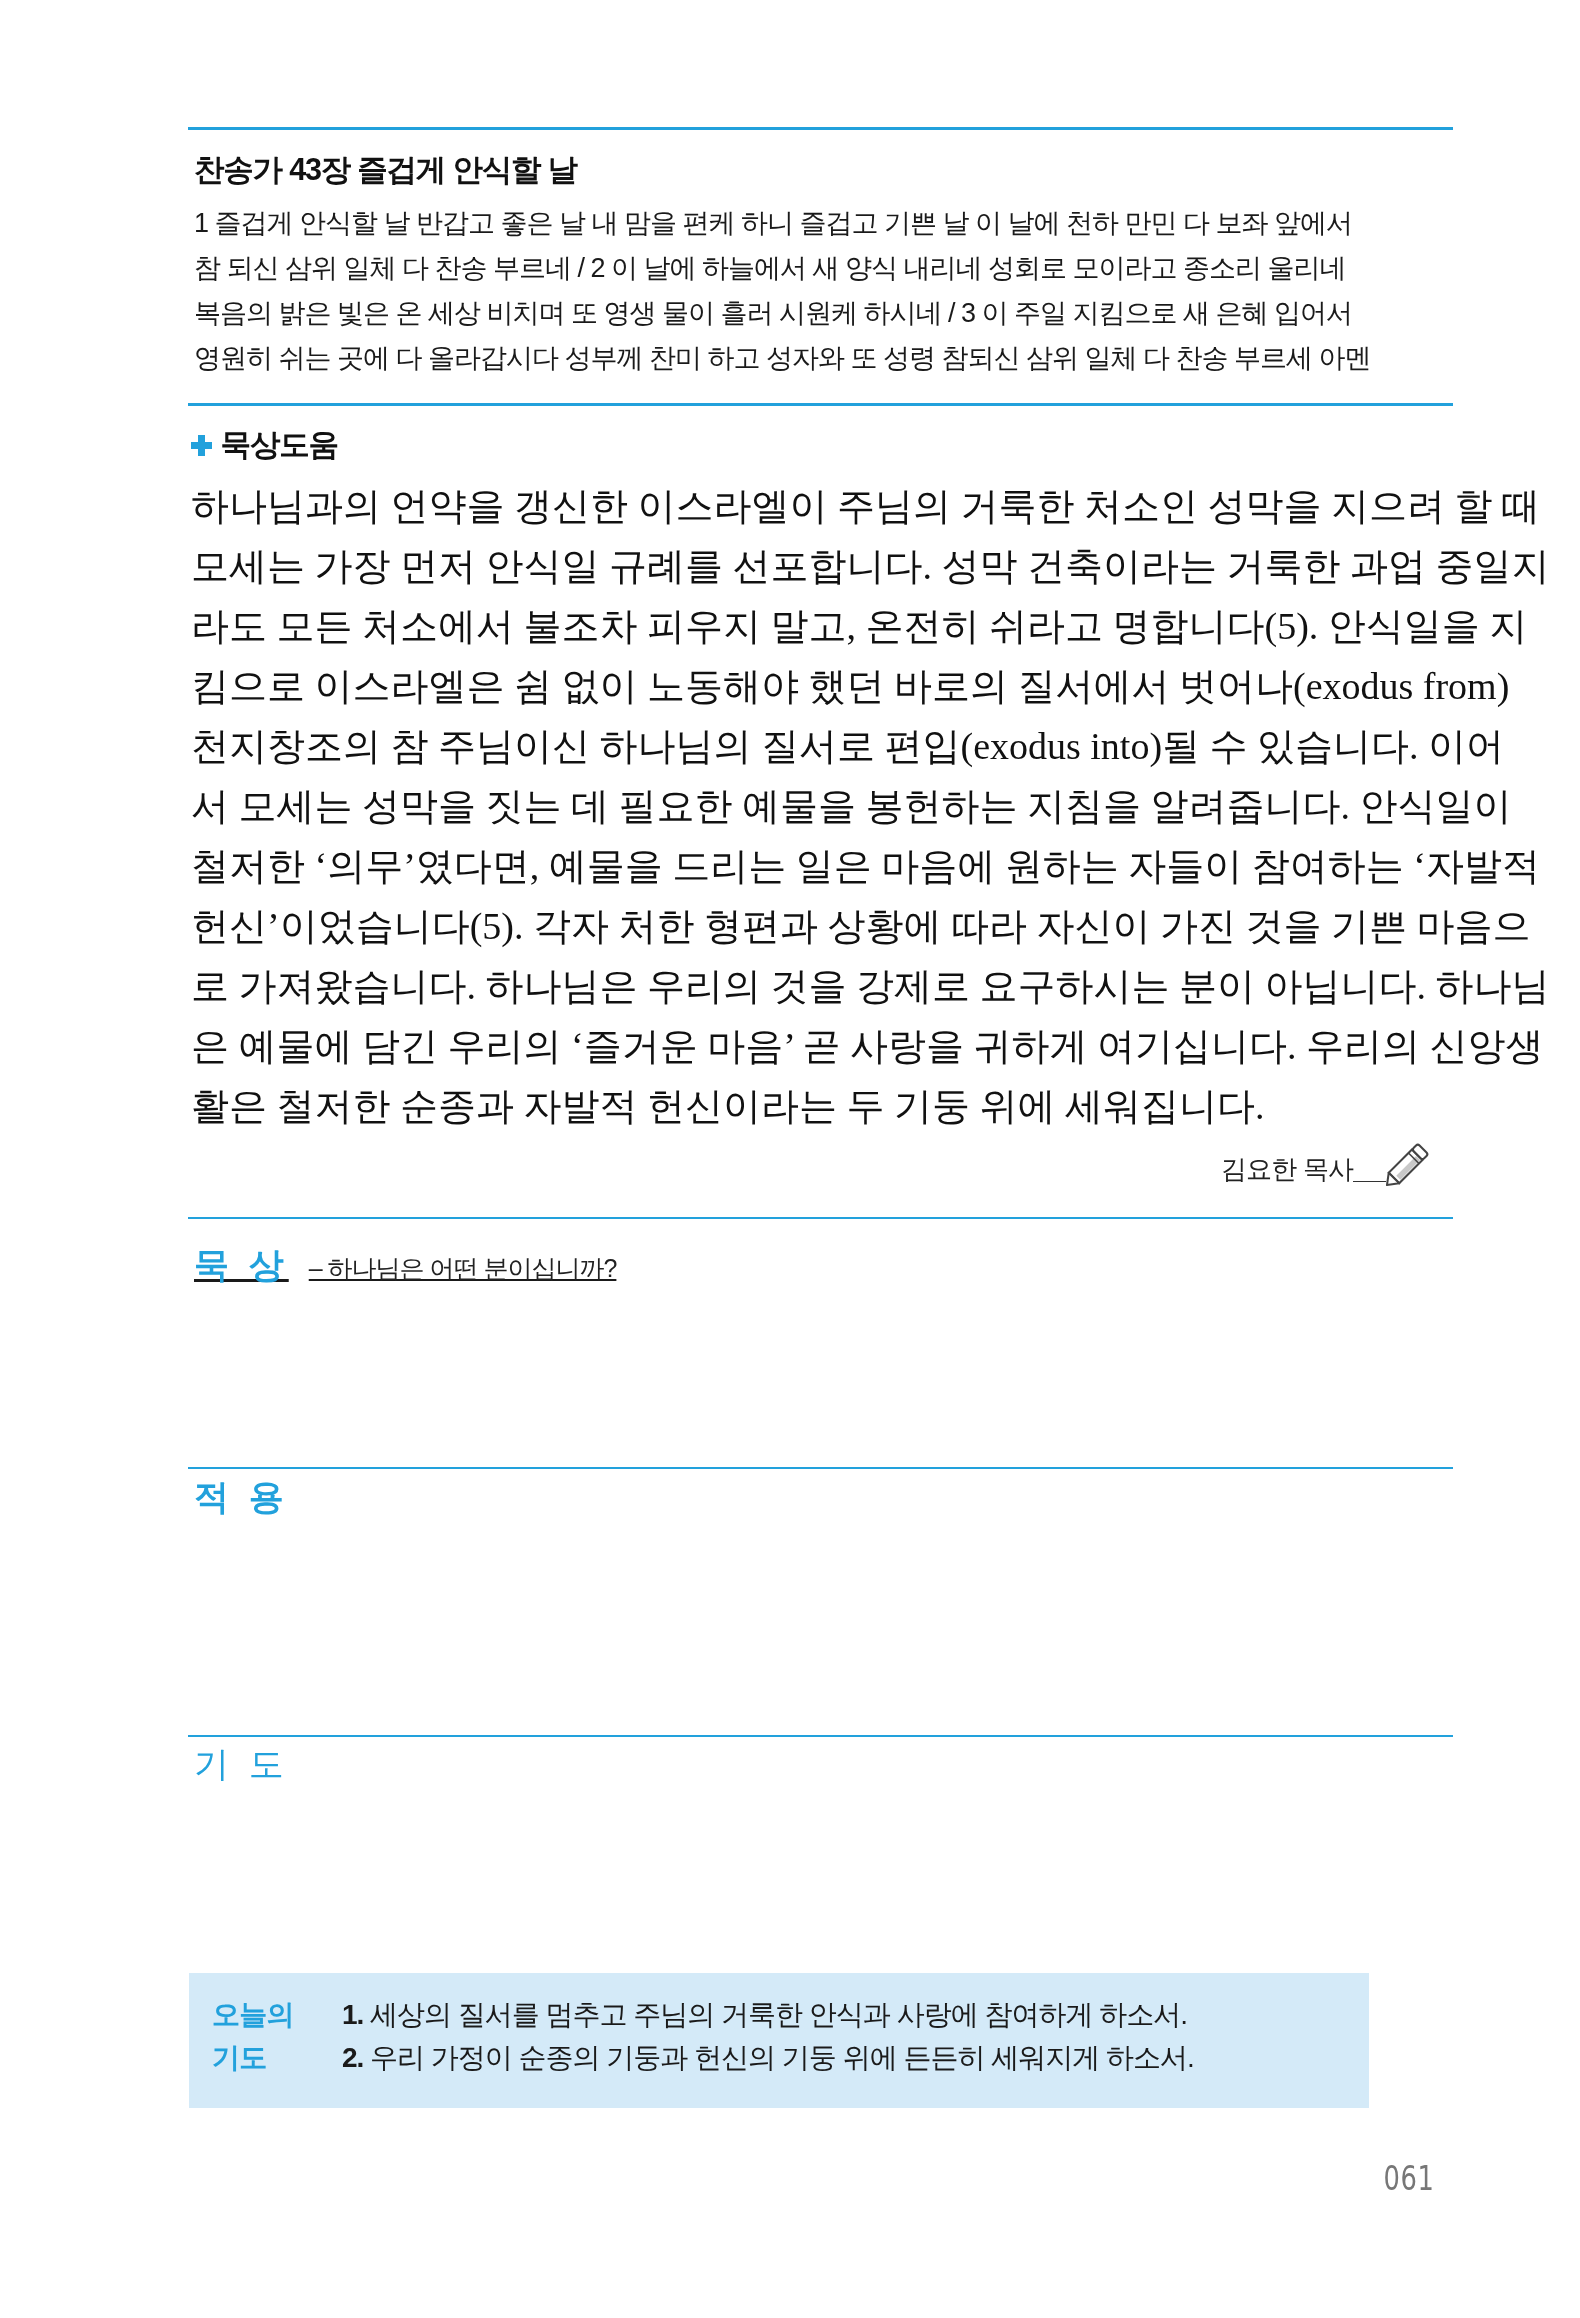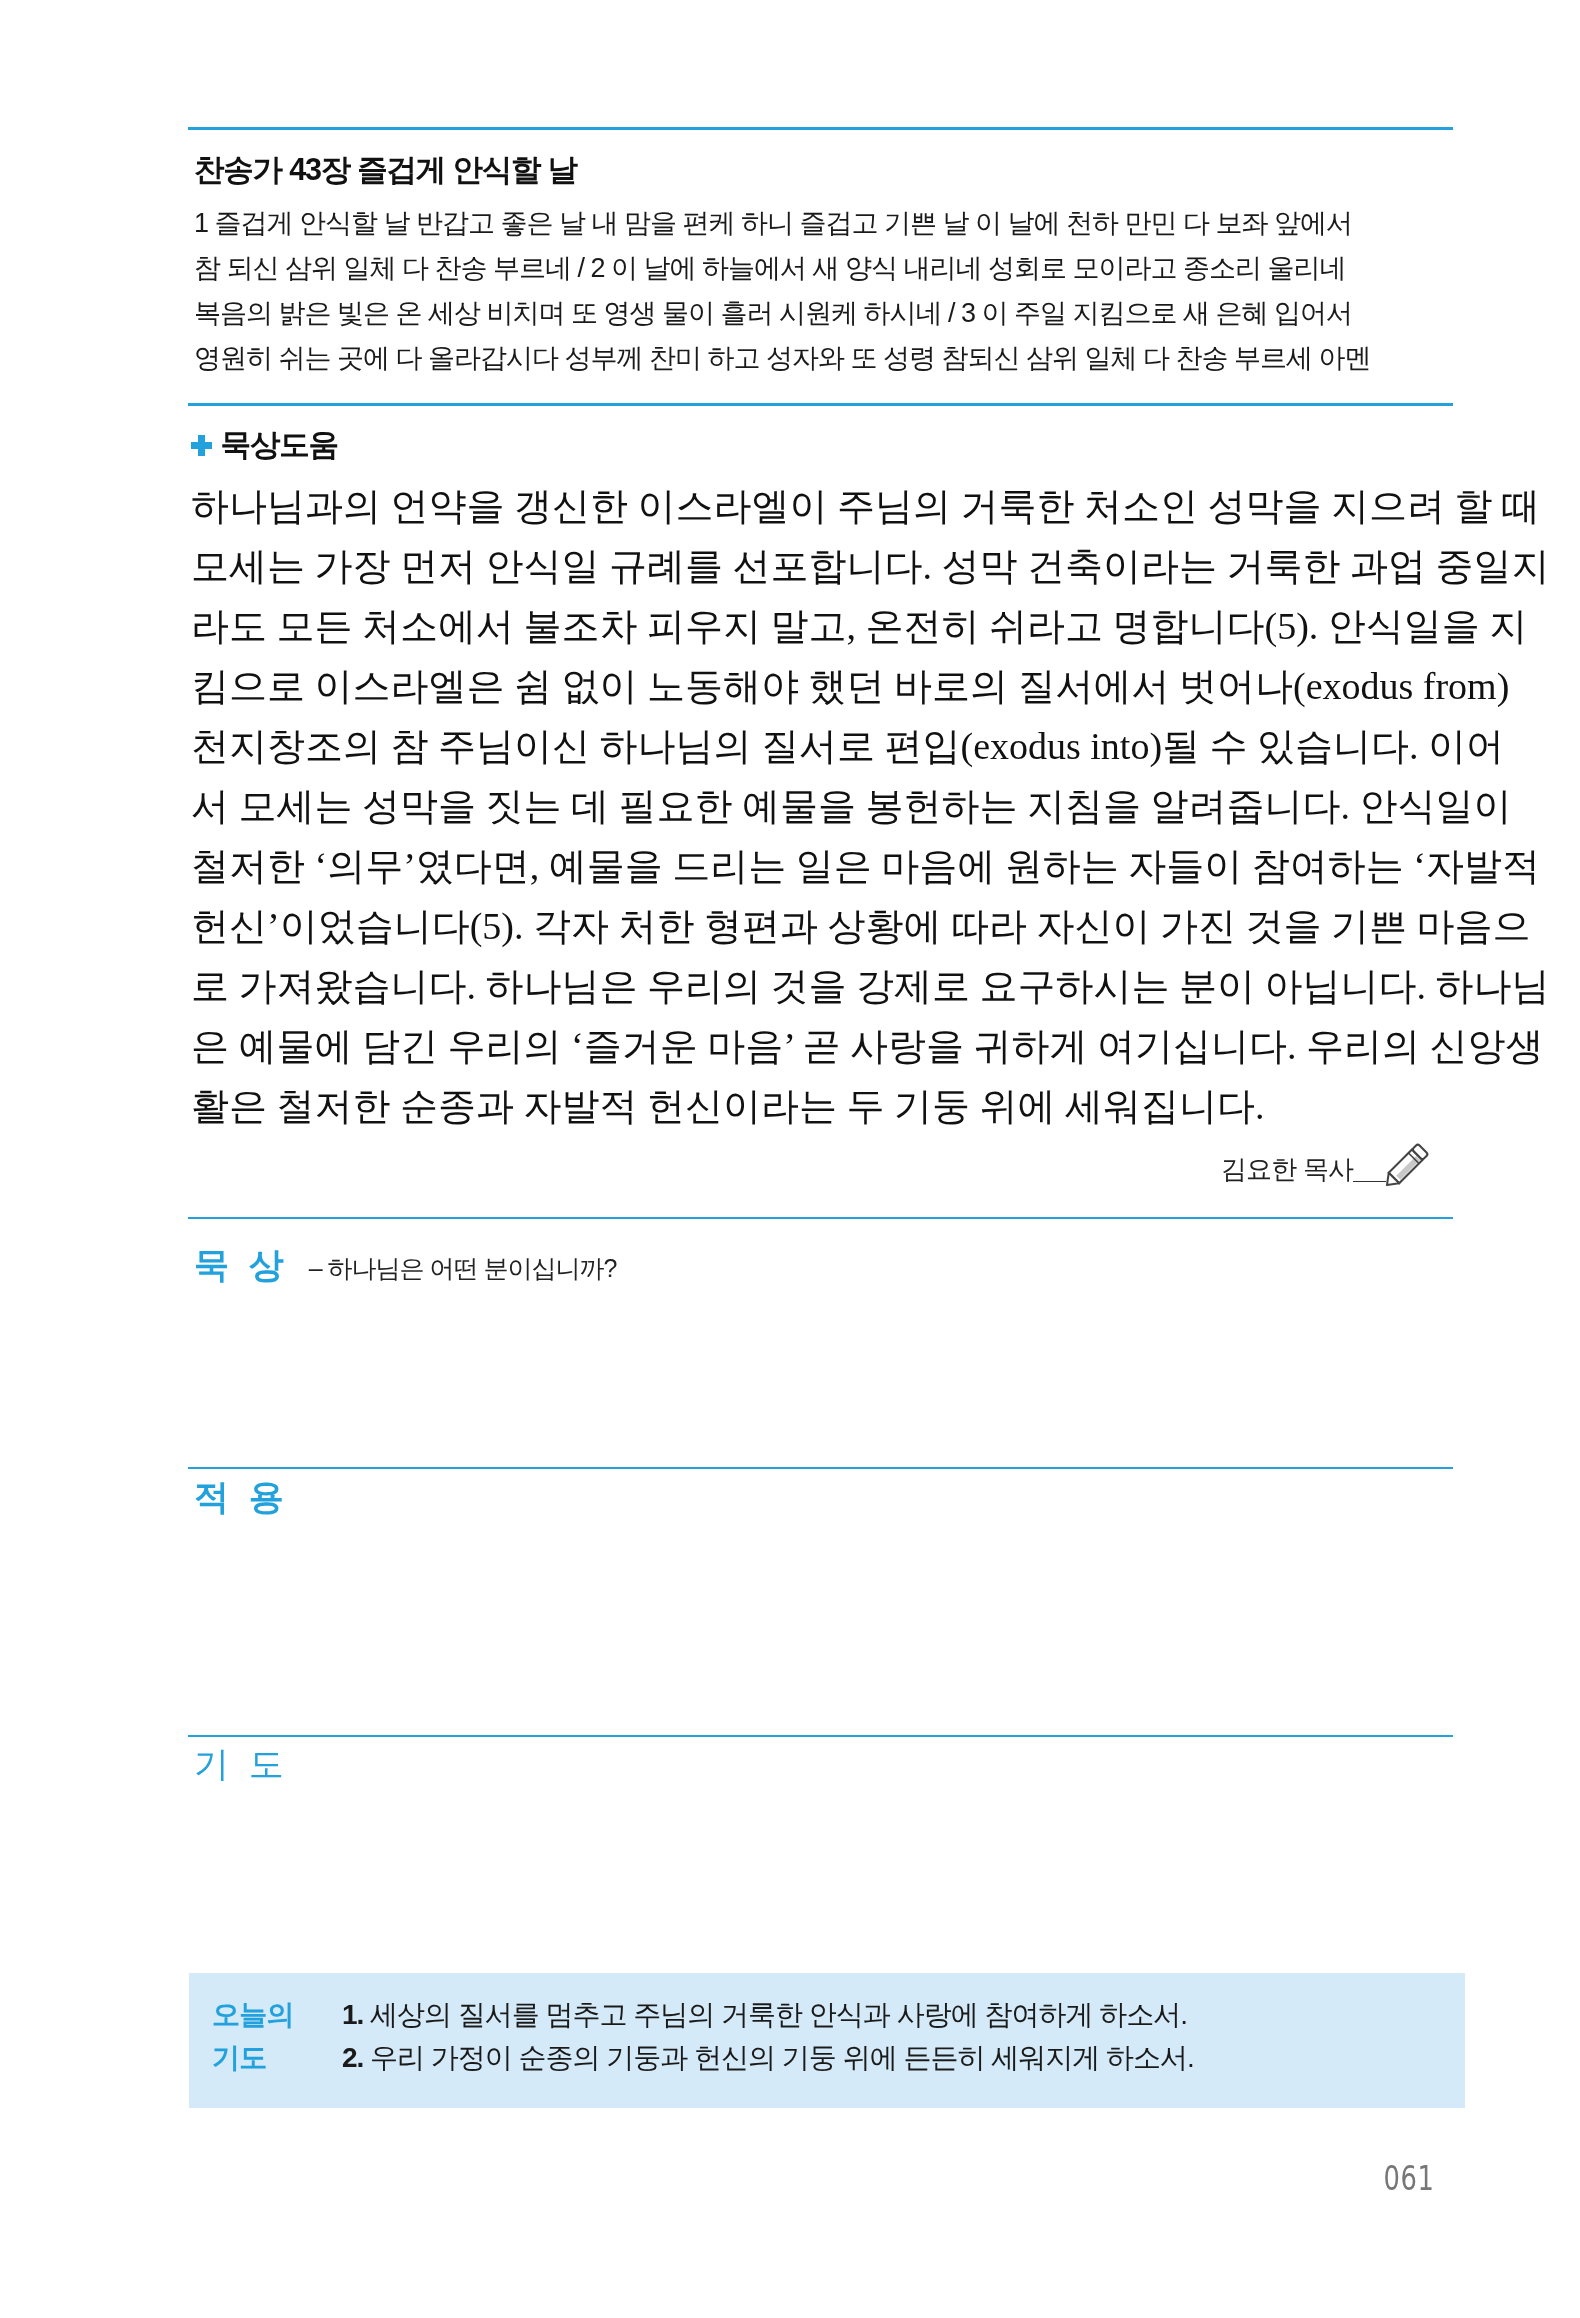--- a/index.html
+++ b/index.html
@@ -25,28 +25,28 @@
     .body-line.last { text-align-last: left; }
 
     .author { position: absolute; right: 147px; top: 1138px; display: flex; align-items: flex-end; }
     .author-name { font-family: "Liberation Sans", sans-serif; font-size: 26px; letter-spacing: -0.8px; color: #222; }
     .author-underline { width: 33px; border-bottom: 1.6px solid #333; margin-bottom: 5px; }
     .pencil-icon { width: 51px; height: 51px; margin-left: -3.3px; margin-bottom: -1.6px; }
 
     
     .sec-label { position: absolute; left: 194px; font-family: "Liberation Sans", sans-serif; font-size: 35px; color: #22a1dc; letter-spacing: 5px; }
     .sec-label.bold { font-weight: bold; }
-    .med-row { position: absolute; left: 194px; top: 1224px; display: flex; align-items: baseline; gap: 20px; white-space: nowrap; }
+    .med-row { position: absolute; left: 194px; top: 1224px; display: flex; align-items: baseline; gap: 20px; white-space: nowrap; text-decoration: underline; }
     .med-q { font-family: "Liberation Sans", sans-serif; font-size: 25px; letter-spacing: -1px; color: #222; margin-top: 28px; }
     .med-q + .med-q { margin-left: 18px; }
 
     .write-area { position: absolute; left: 188px; width: 1265px; }
 
     
-    .prayer-box { position: absolute; left: 189px; top: 1973px; width: 1276px; height: 135px; background: #d4eaf8; }
+    .prayer-box { position: absolute; left: 189px; top: 1973px; width: 1180px; height: 135px; background: #d4eaf8; }
     .prayer-label { position: absolute; left: 23px; top: 20px; font-family: "Liberation Sans", sans-serif; font-weight: bold; font-size: 28px; line-height: 43px; color: #22a1dc; letter-spacing: -0.8px; }
     .prayer-items { position: absolute; left: 153px; top: 20px; font-family: "Liberation Sans", sans-serif; font-size: 28px; line-height: 43px; color: #1a1a1a; letter-spacing: -1px; }
     .prayer-item { white-space: nowrap; }
     .prayer-num { font-weight: bold; margin-right: 6.6px; }
 
     .page-number { position: absolute; right: 147px; top: 2159px; font-family: "DejaVu Sans", sans-serif; font-size: 33px; color: #777; letter-spacing: 0.8px; transform: scaleX(0.78); transform-origin: right top; }
   </style>
 </head>
 <body>
 

